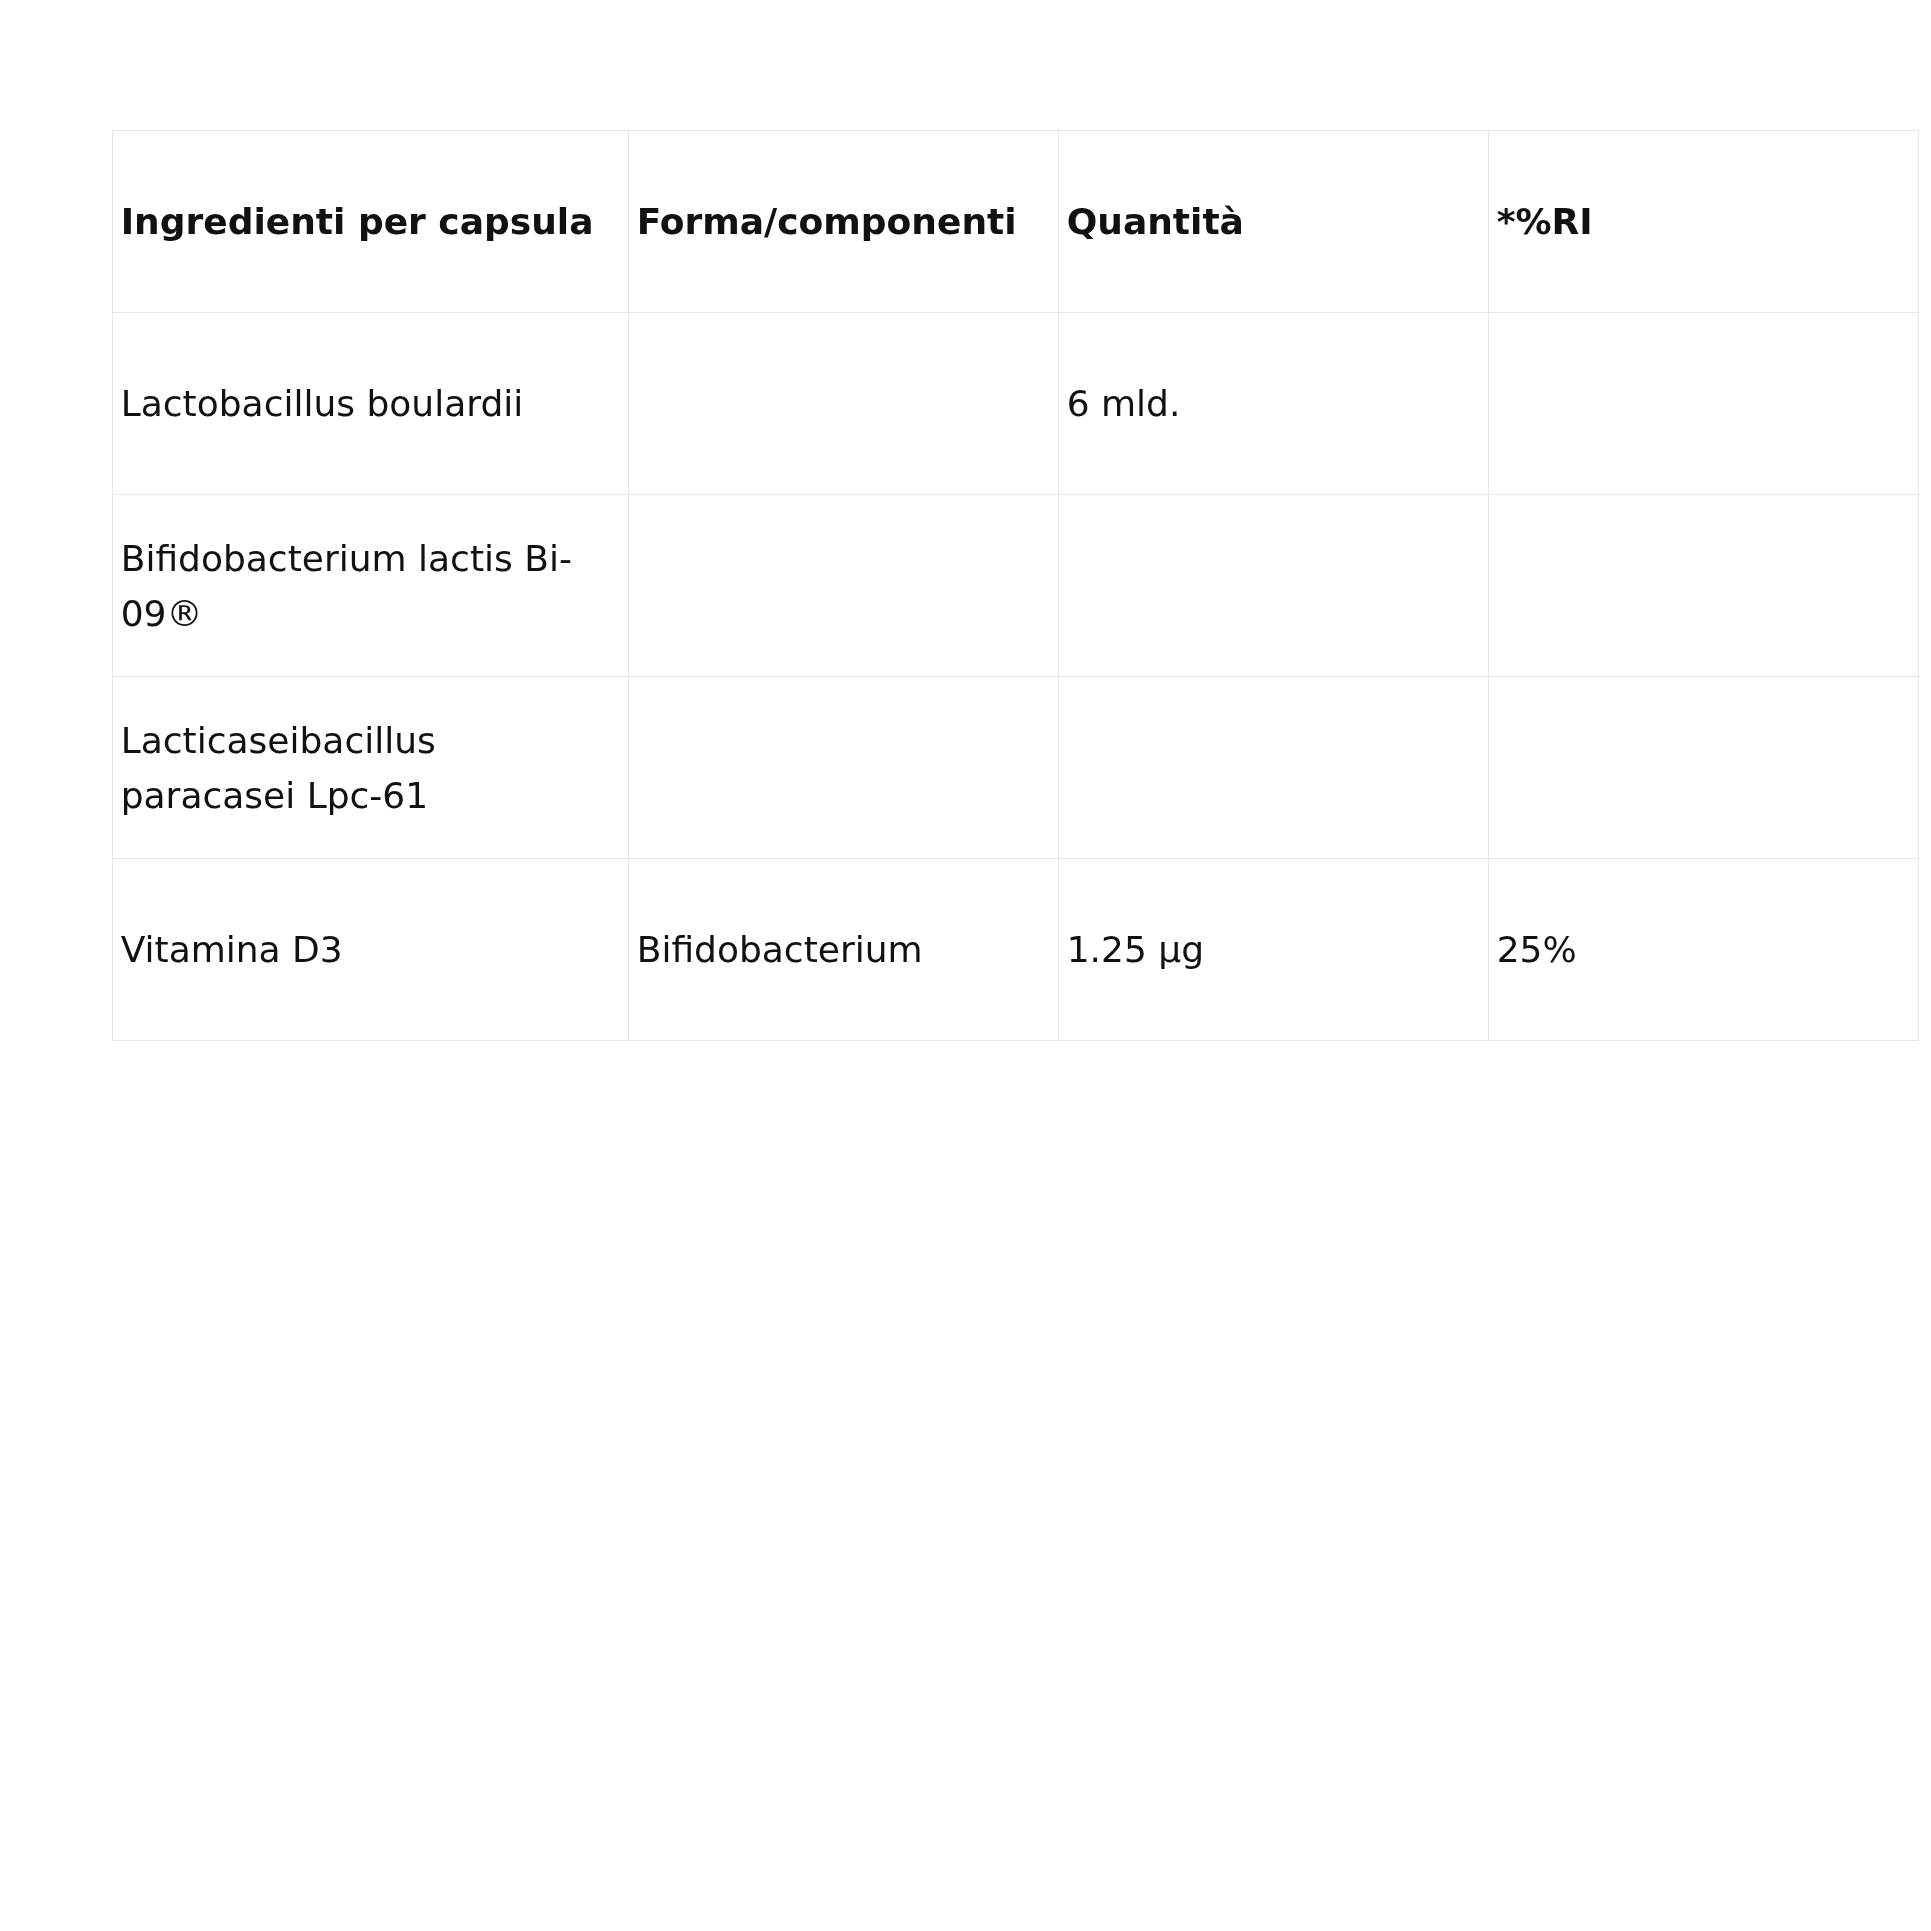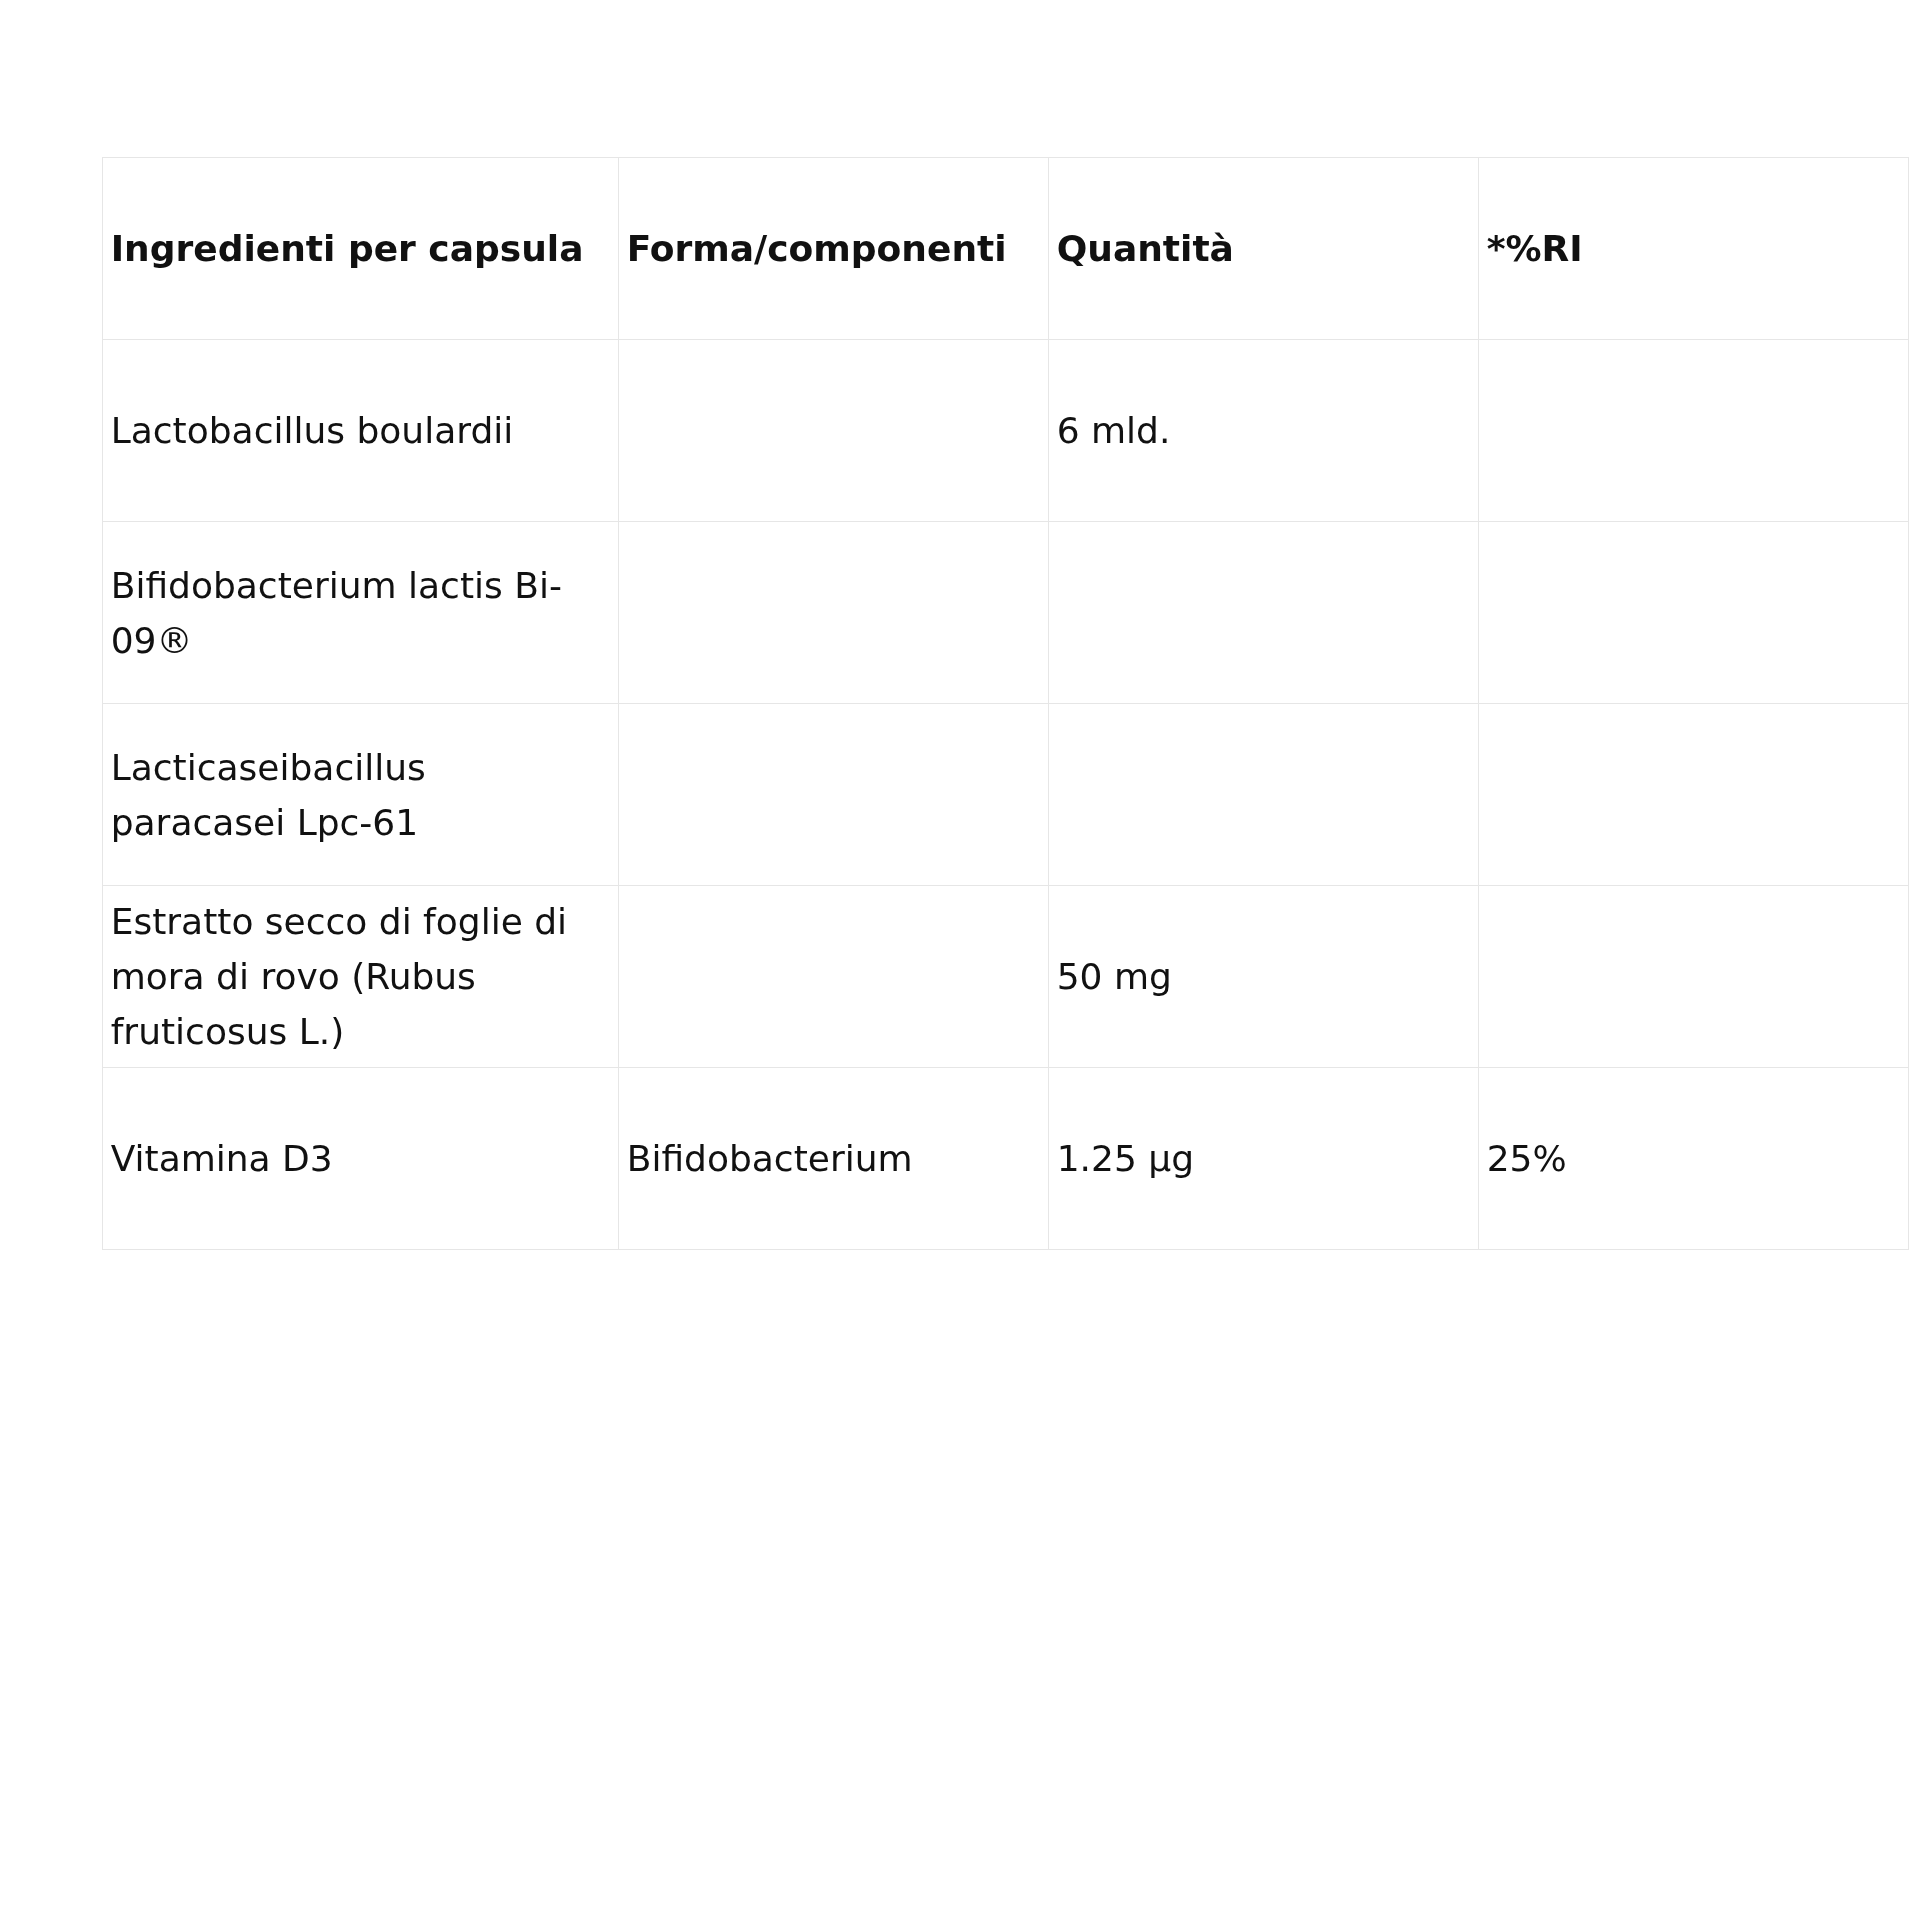--- a/index.html
+++ b/index.html
@@ -1,20 +1,20 @@
 <!DOCTYPE html>
 <html style="font-size:13.6px"><head>
 <meta charset="utf-8">
 <style>
   html, body { margin: 0; padding: 0; background: #ffffff; }
   body { width: 1932px; height: 1932px; position: relative; overflow: hidden;
          font-family: "DejaVu Sans", "Liberation Sans", sans-serif; color: #111111; }
   table.ing {
-    position: absolute; left: 102px; top: 130px;
-    width: 1807px; border-collapse: collapse; table-layout: fixed; margin-top: 27px;
+    position: absolute; left: 112px; top: 130px;
+    width: 1807px; border-collapse: collapse; table-layout: fixed;
   }
   table.ing col.c1 { width: 516px; }
   table.ing col.c2 { width: 430px; }
   table.ing col.c3 { width: 430px; }
   table.ing col.c4 { width: 430px; }
   table.ing th, table.ing td {
     border: 1.7px solid #e6e6e6;
     height: 182px; padding: 0 7.7px;
     vertical-align: middle; text-align: left;
     font-size: 36px; line-height: 55px;
@@ -54,26 +54,20 @@
       <td></td>
       <td class="num"></td>
     </tr>
     <tr>
       <td>Lacticaseibacillus paracasei Lpc-61</td>
       <td></td>
       <td></td>
       <td class="num"></td>
     </tr>
     <tr>
-      <td>Estratto secco di foglie di mora di rovo (Rubus fruticosus L.)</td>
-      <td></td>
-      <td>50 mg</td>
-      <td class="num"></td>
-    </tr>
-    <tr>
       <td>Vitamina D3</td>
       <td>Bifidobacterium</td>
       <td>1.25 µg</td>
       <td class="num">25%</td>
     </tr>
   </tbody>
 </table>
 
 
 </body></html>

